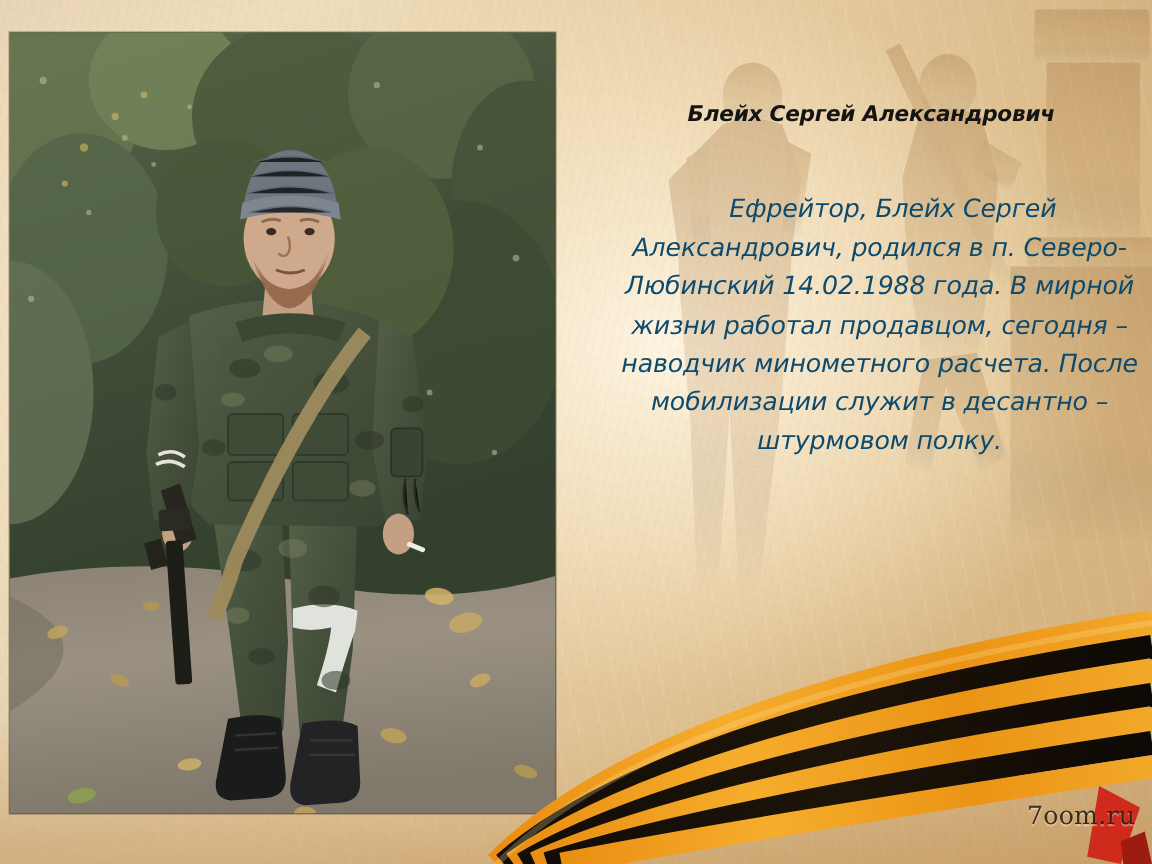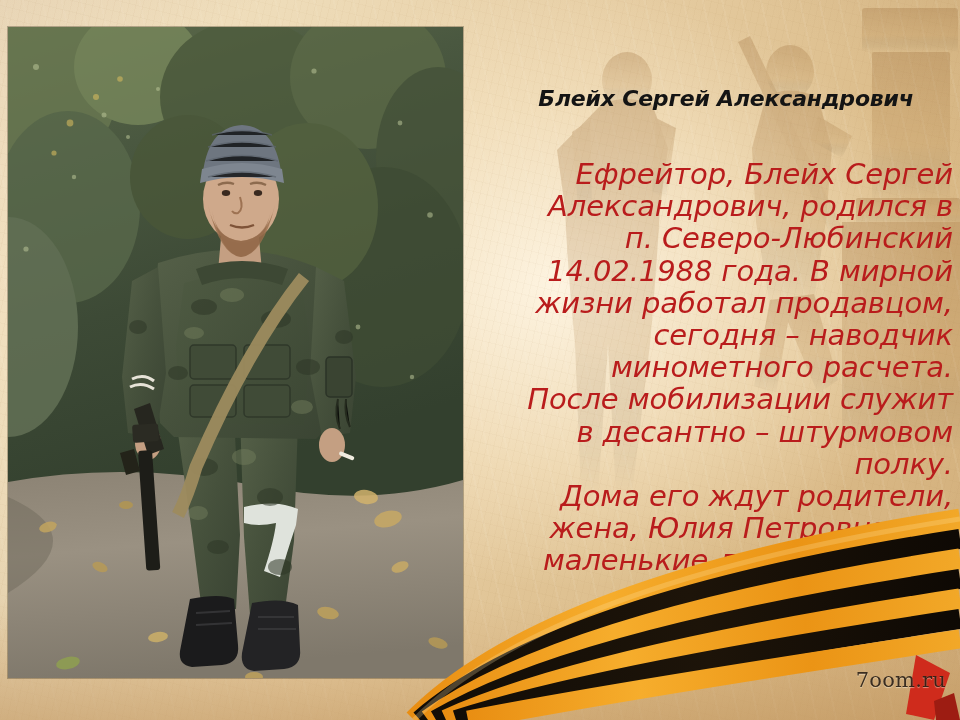--- a/index.html
+++ b/index.html
@@ -68,39 +68,39 @@
     box-shadow: 0 0 0 1px rgba(70,60,40,0.35);
   }
   .photo svg { display:block; width:100%; height:100%; }
 
   
   .title {
     position: absolute;
     left: 500px;
     top: 86px;
     width: 452px;
-    font-size: 22px;
+    font-size: 18px;
     font-weight: 700;
     font-style: italic;
     color: #141414;
     line-height: 1.15;
     text-align: center;
     letter-spacing: -0.2px;
     white-space: nowrap;
   }
   .body-text {
     position: absolute;
     left: 513px;
     top: 158px;
     width: 440px;
-    font-size: 29px;
+    font-size: 21px;
     font-style: italic;
-    color: #b91c1c;
+    color: #0c4a6e;
     line-height: 32.2px;
-    text-align: right;
+    text-align: center;
     letter-spacing: -0.1px;
   }
   .body-text p { margin: 0; text-indent: 22px; }
 
   
   .ribbon {
     position: absolute;
     left: 400px;
     top: 505px;
     width: 560px;
@@ -350,21 +350,20 @@
         <path d="M330 372 q-4 16 2 30"></path>
         <path d="M338 372 q-2 16 4 28"></path>
       </g>
     </svg>
   </div>
 
   <div class="title">Блейх Сергей Александрович</div>
 
   <div class="body-text">
     <p>Ефрейтор, Блейх Сергей Александрович, родился в п. Северо-Любинский 14.02.1988 года. В мирной жизни работал продавцом, сегодня – наводчик минометного расчета. После мобилизации служит в десантно – штурмовом полку.</p>
-    <p>Дома его ждут родители, жена, Юлия Петровна, и 2 маленькие дочки: Настя, 5 лет, и Ксюша, 2 года.</p>
   </div>
 
   <div class="ribbon">
     <svg viewBox="0 0 560 215" preserveAspectRatio="none">
       <defs>
         <linearGradient id="orA" x1="0" y1="0" x2="1" y2="0">
           <stop offset="0%" stop-color="#e98e12"></stop>
           <stop offset="35%" stop-color="#f6ad2c"></stop>
           <stop offset="70%" stop-color="#eb9415"></stop>
           <stop offset="100%" stop-color="#f2a828"></stop>

